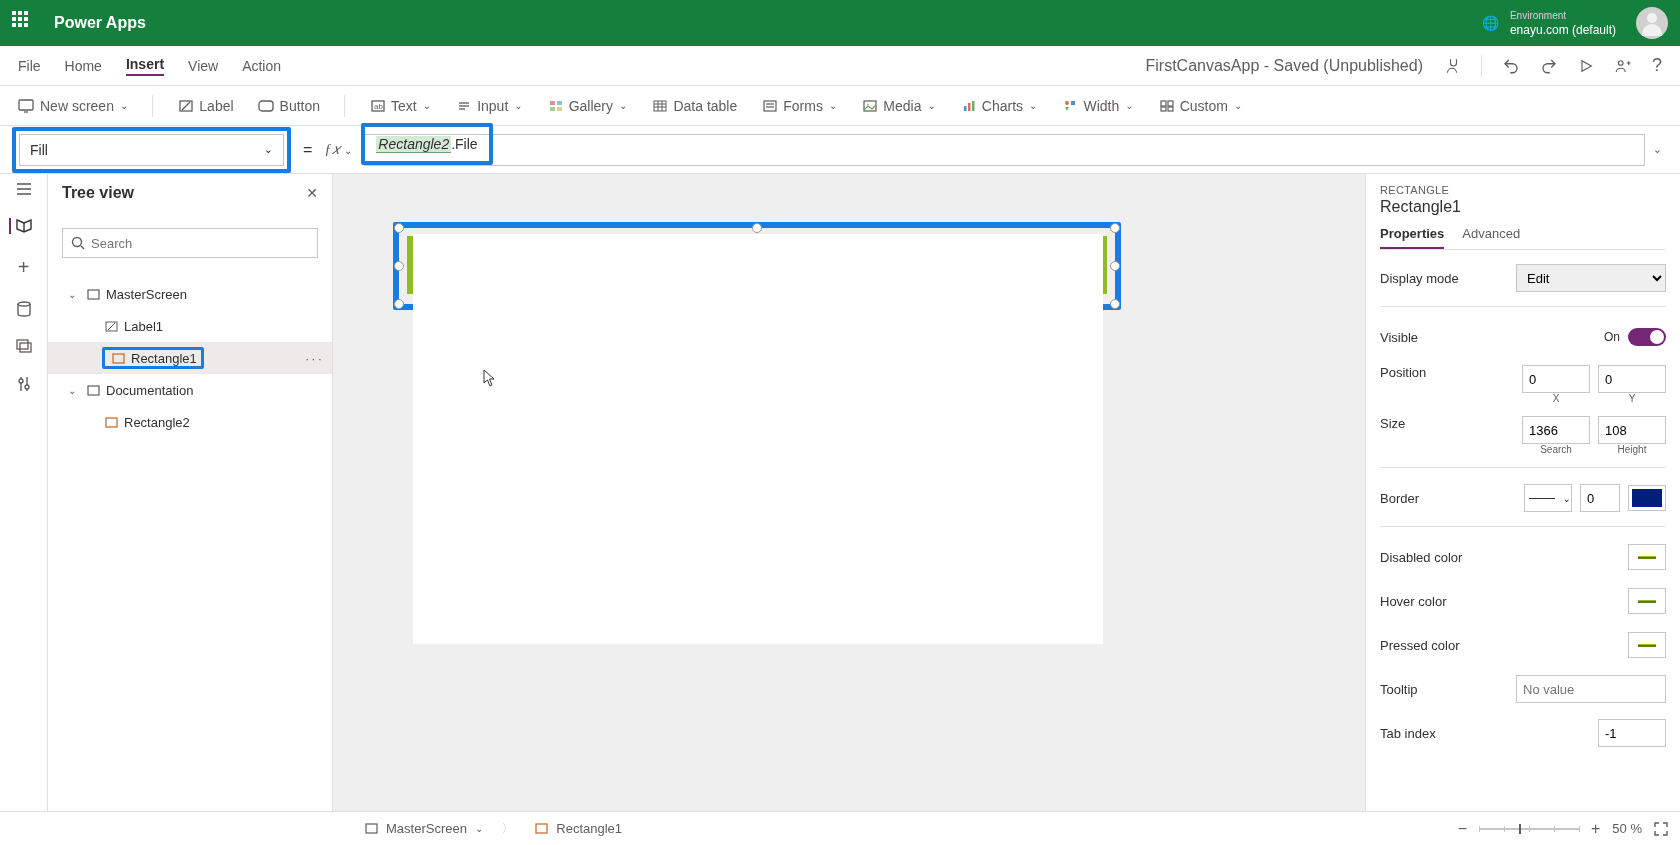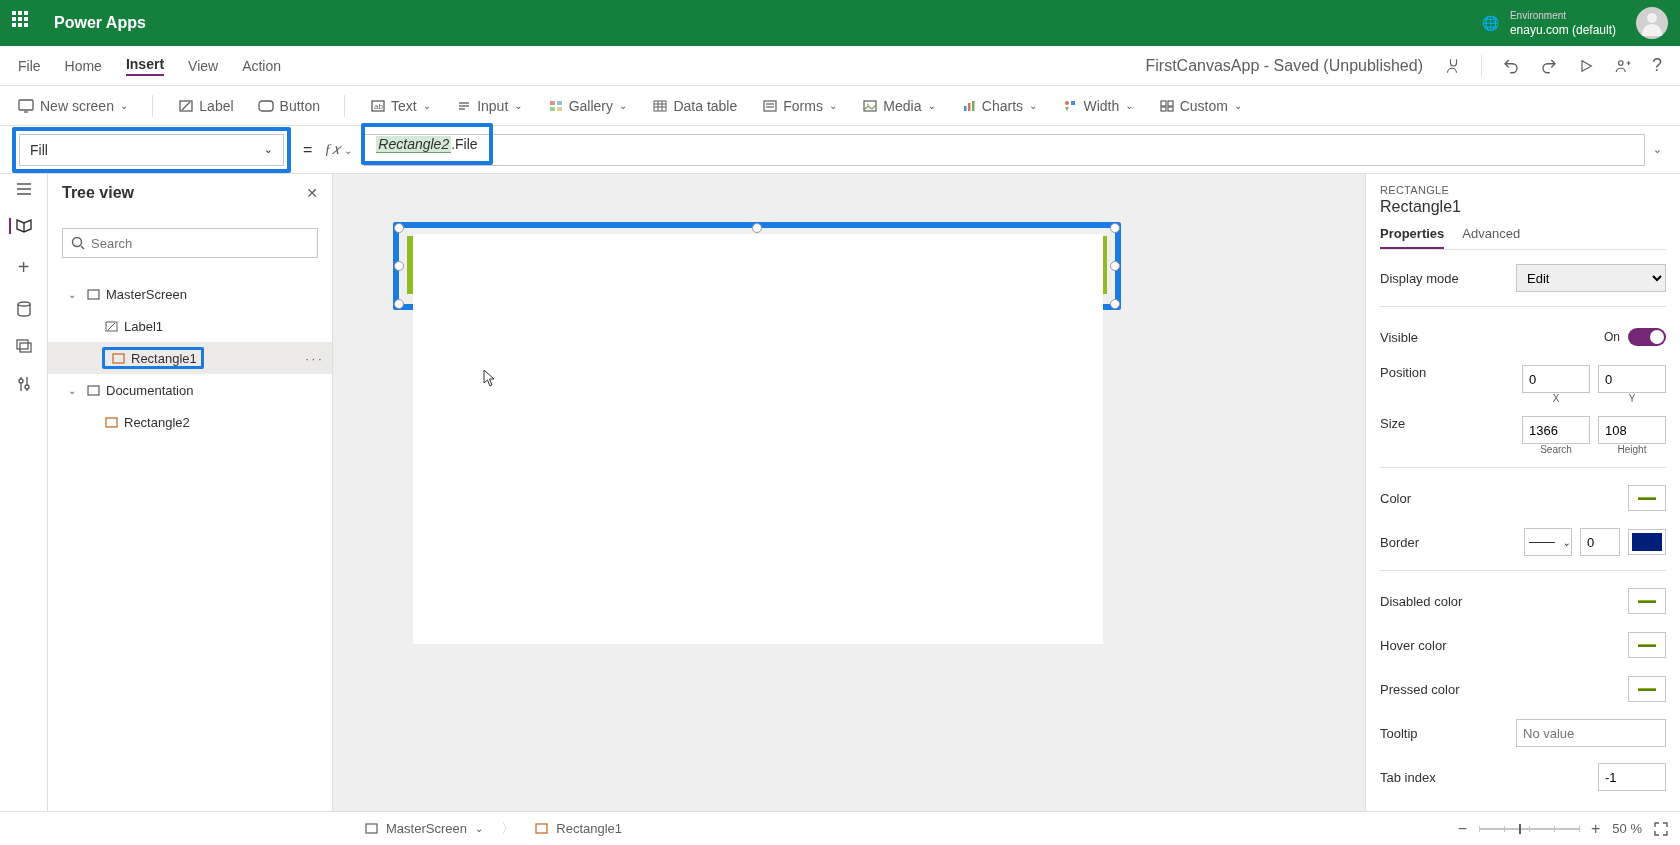--- a/index.html
+++ b/index.html
@@ -502,26 +502,20 @@
           </div>
         <div class="col">
             <input type="text" value="108" style="">
             <span class="cap">Height</span>
           </div>
       </div>
     </div>
     <div class="divider"></div>
 
     <div class="prop-row">
-      <div class="lbl">Color</div>
-      <div class="color-swatch">
-          <div class="swatch-inner"></div>
-        </div>
-    </div>
-    <div class="prop-row">
       <div class="lbl">Border</div>
       <div class="border-style">
           <div class="line"></div>
           <span style="font-size:10px;">⌄</span>
         </div>
       <input style="width: 40px; margin: 0px 8px;" type="text" value="0">
       <div class="color-swatch">
           <div class="swatch-inner navy"></div>
         </div>
     </div>

